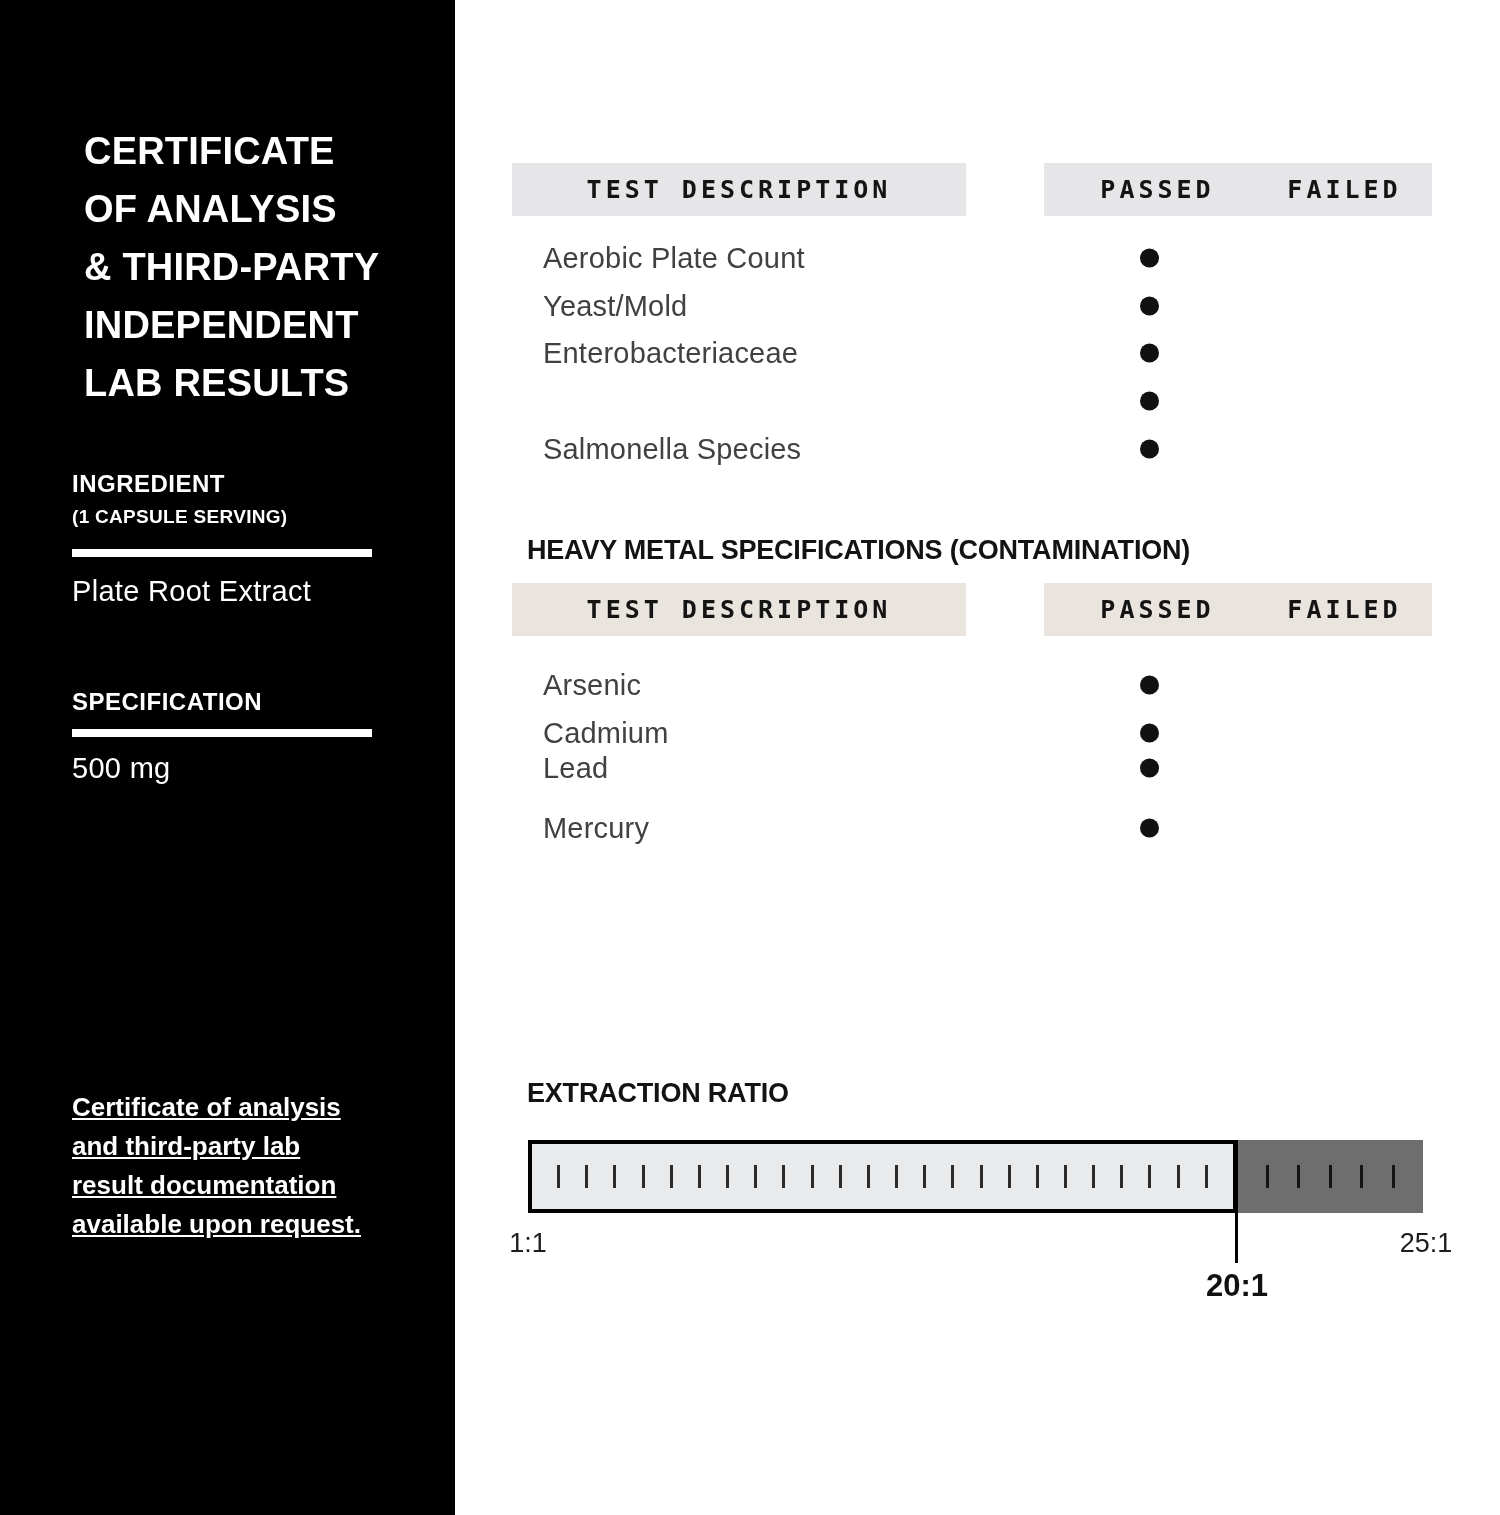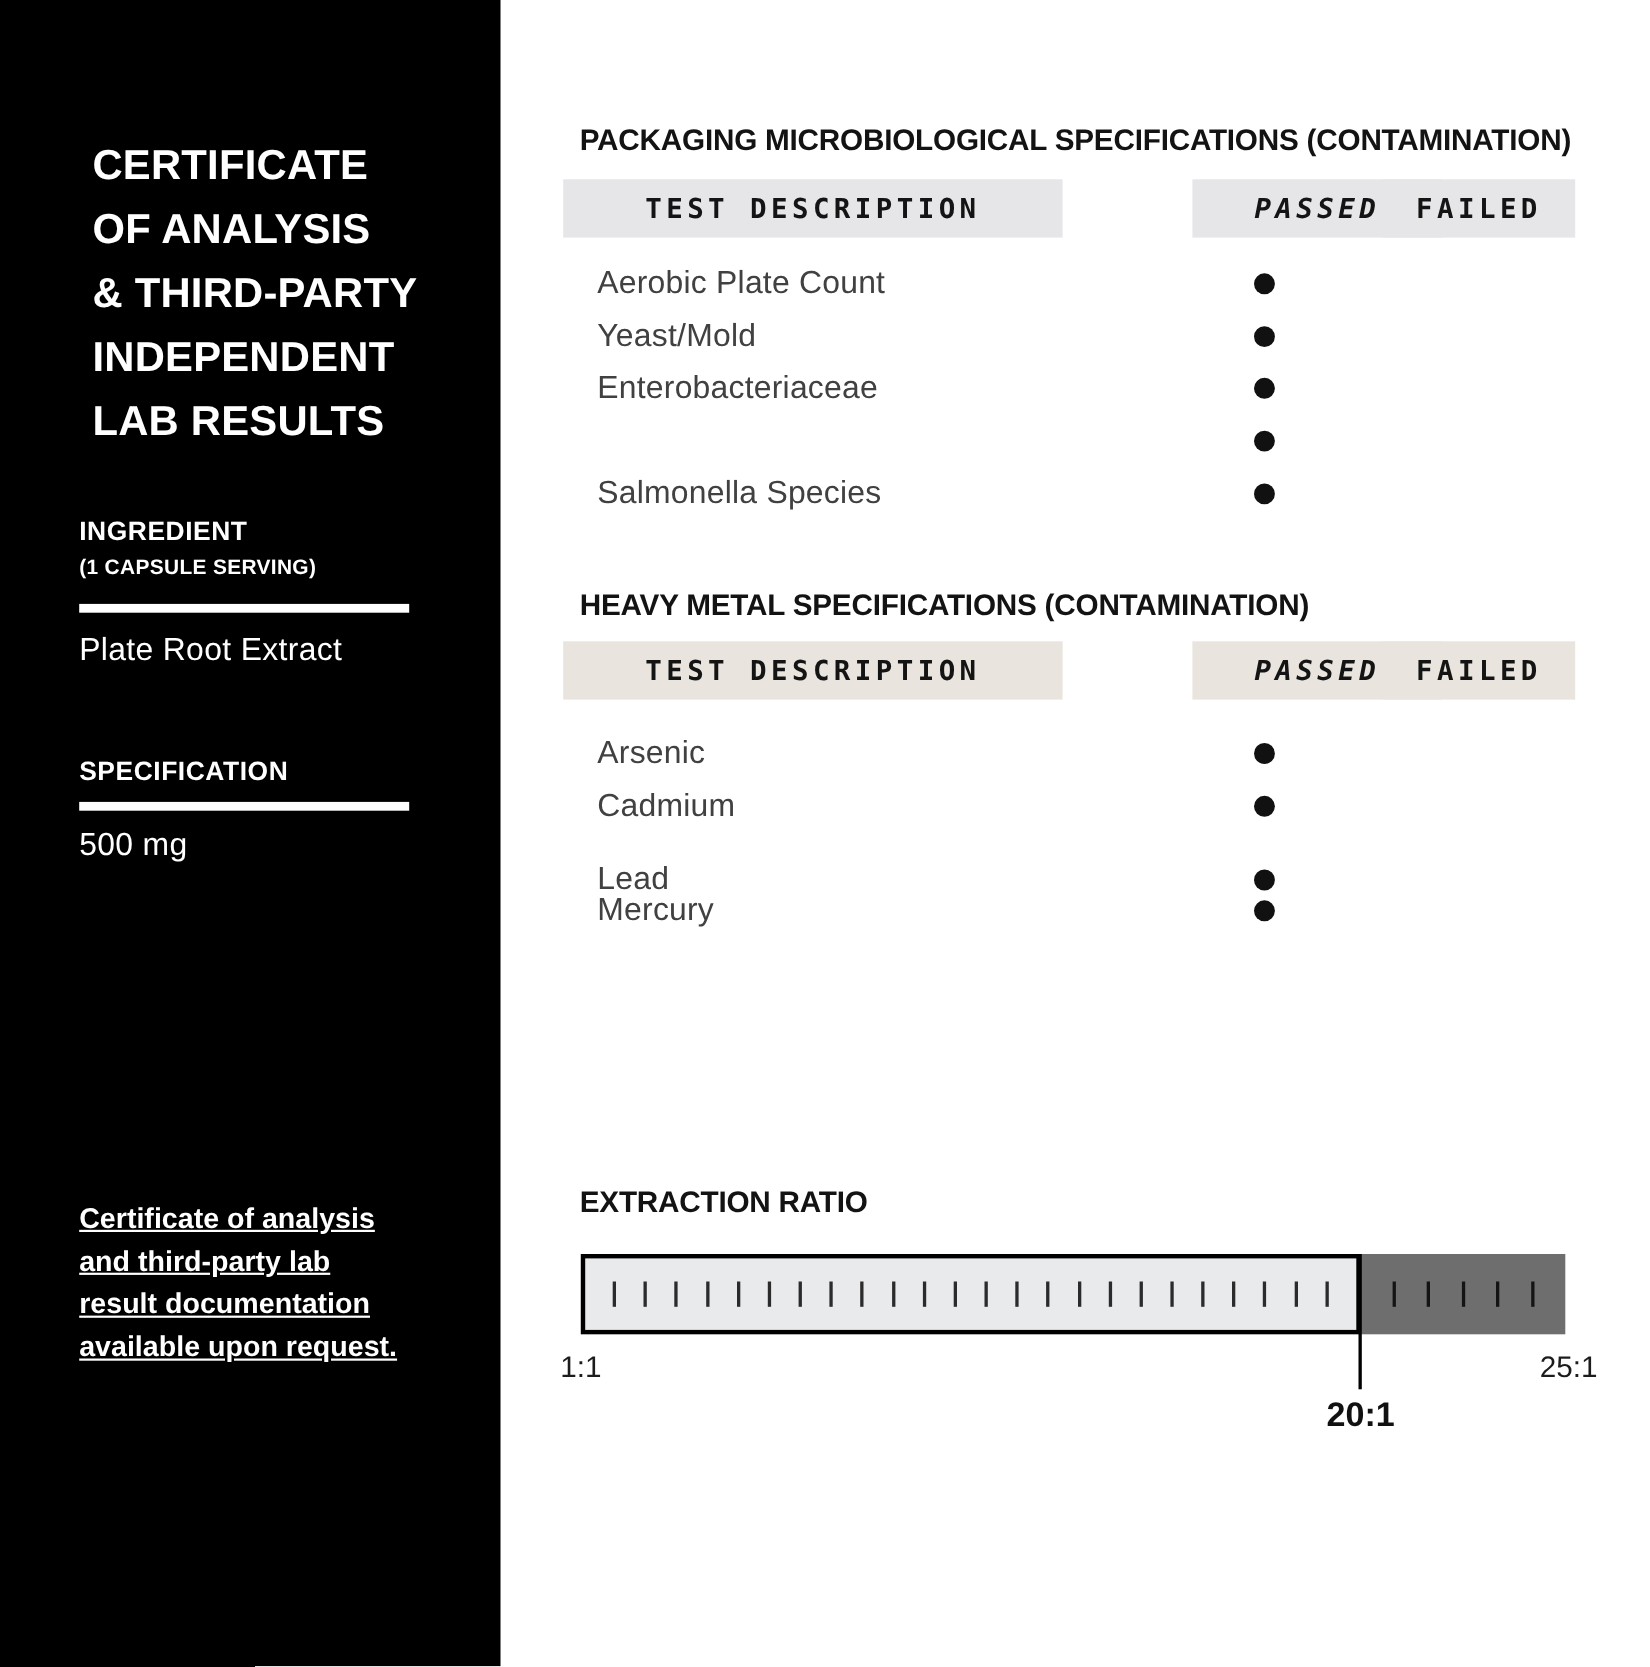--- a/index.html
+++ b/index.html
@@ -45,21 +45,21 @@
   .hdr-cell {
     position:absolute; height:53px;
     display:flex; align-items:center; justify-content:center;
     font-family:"DejaVu Sans Mono","Liberation Mono",monospace;
     font-weight:bold; font-size:25px; letter-spacing:4px;
     color:#141414;
   }
   .t1 .hdr-cell { background:var(--header1_bg,#e6e6e8); }
   .t2 .hdr-cell { background:var(--header2_bg,#e9e5de); }
   .hdr-desc   { left:512px;  width:454px; }
-  .hdr-passed { left:1084px; width:227px;font-style:italic; }
+  .hdr-passed { left:1044px; width:227px; }
   .hdr-failed { left:1257px; width:175px; }
   .trow {
     position:absolute; left:525px; width:907px; height:48px;
   }
   .trow .row-label {
     position:absolute; left:18px; top:50%; transform:translateY(-50%);
     font-size:29px; color:var(--row_text,#414141); letter-spacing:0.2px;
     white-space:nowrap;
   }
   .dot {
@@ -112,21 +112,20 @@
     <div class="sb-label" style="top:688px">SPECIFICATION</div>
     <div class="sb-rule" style="top:729px"></div>
     <div class="sb-value" style="top:752px">500 mg</div>
 
     <p class="sb-footer">Certificate of analysis
 and third-party lab
 result documentation
 available upon request.</p>
   </aside>
 
-  <h2 class="section-title" style="top:112px">PACKAGING MICROBIOLOGICAL SPECIFICATIONS (CONTAMINATION)</h2>
   <div class="t1">
     <div class="hdr-cell hdr-desc" style="top:163px">TEST DESCRIPTION</div>
     <div class="hdr-cell hdr-passed" style="top:163px">PASSED</div>
     <div class="hdr-cell hdr-failed" style="top:163px">FAILED</div>
 
     <div class="trow" style="top:234px">
       <span class="row-label">Aerobic Plate Count</span>
       <span class="dot dot-passed"></span>
 
     </div>
@@ -160,21 +159,21 @@
     <div class="trow" style="top:661px">
       <span class="row-label">Arsenic</span>
       <span class="dot dot-passed"></span>
 
     </div>
     <div class="trow" style="top:709px">
       <span class="row-label">Cadmium</span>
       <span class="dot dot-passed"></span>
 
     </div>
-    <div class="trow" style="top:776px">
+    <div class="trow" style="top:744px">
       <span class="row-label">Lead</span>
       <span class="dot dot-passed"></span>
 
     </div>
     <div class="trow" style="top:804px">
       <span class="row-label">Mercury</span>
       <span class="dot dot-passed"></span>
 
     </div>
   </div>

